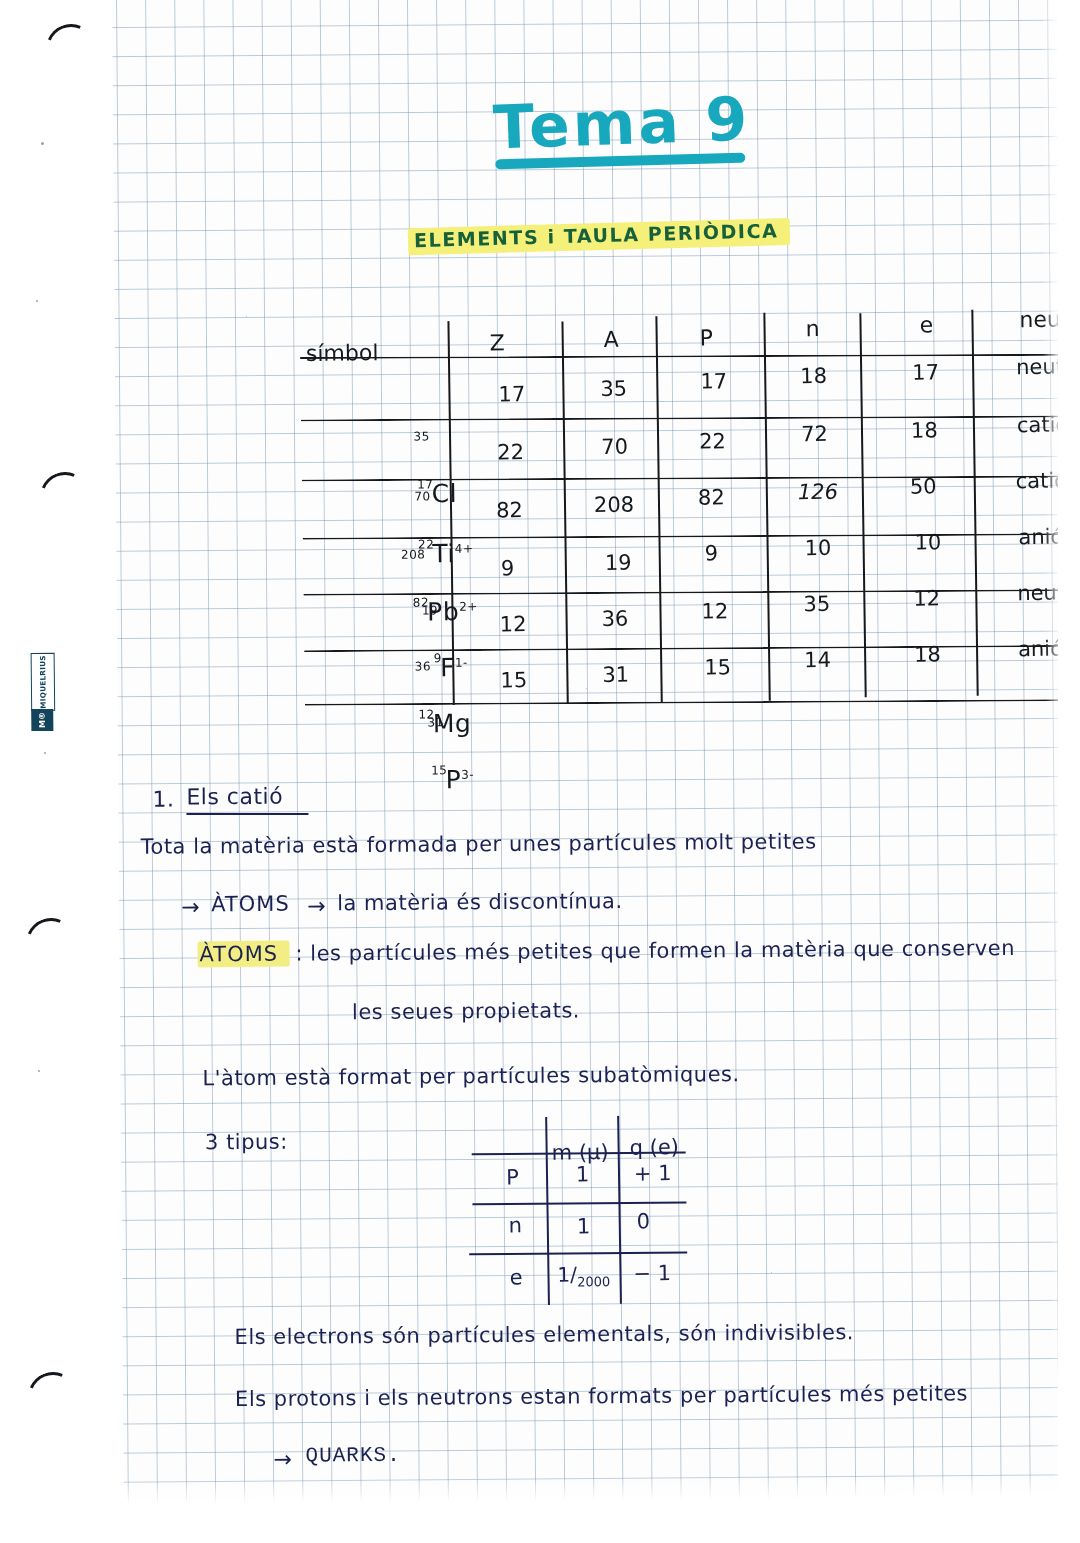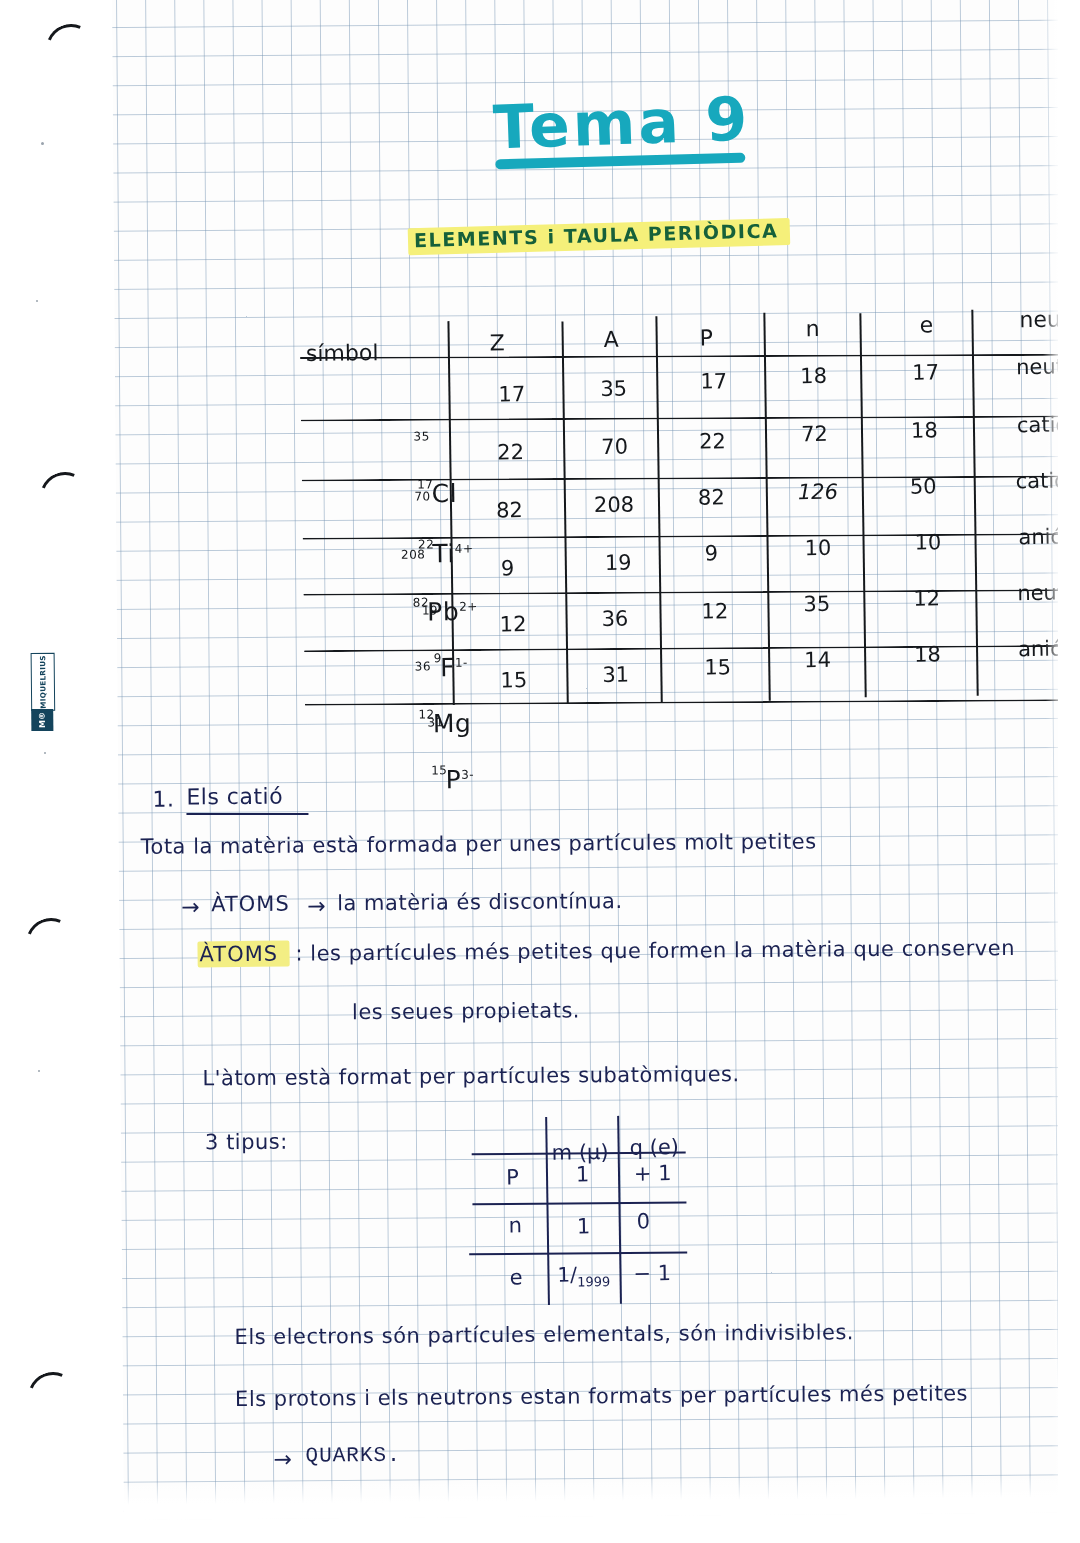--- a/index.html
+++ b/index.html
@@ -253,21 +253,21 @@
 
       <div class="cell" style="left:40px;top:48px;">P</div>
       <div class="cell" style="left:110px;top:46px;">1</div>
       <div class="cell" style="left:168px;top:46px;">+ 1</div>
 
       <div class="cell" style="left:42px;top:96px;">n</div>
       <div class="cell" style="left:110px;top:98px;">1</div>
       <div class="cell" style="left:170px;top:94px;">0</div>
 
       <div class="cell" style="left:42px;top:148px;">e</div>
-      <div class="cell frac" style="left:90px;top:146px;"><span>1</span>/<sub>1999</sub></div>
+      <div class="cell frac" style="left:90px;top:146px;"><span>1</span>/<sub>2000</sub></div>
       <div class="cell" style="left:166px;top:146px;">− 1</div>
     </div>
 
     <div class="line" style="left:112px;top:1334px;">Els electrons són partícules elementals, són indivisibles.</div>
     <div class="line" style="left:112px;top:1396px;">Els protons i els neutrons estan formats per partícules més petites</div>
     <div class="line" style="left:150px;top:1456px;font-size:22px;">→</div>
     <div class="line" style="left:182px;top:1454px;letter-spacing:1px;font-family:Liberation Mono, monospace;">QUARKS.</div>
 
     <div id="curl-right"></div>
     <div id="curl-bottom"></div>

